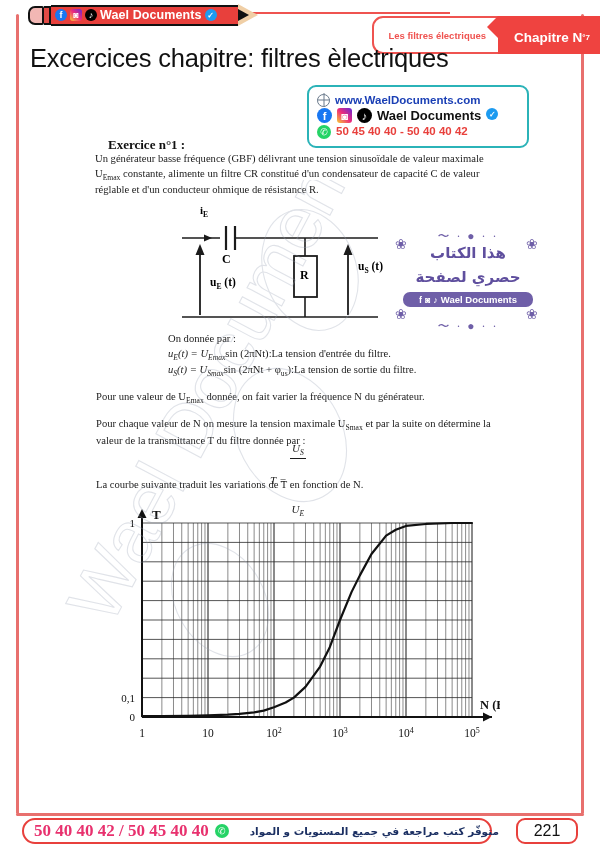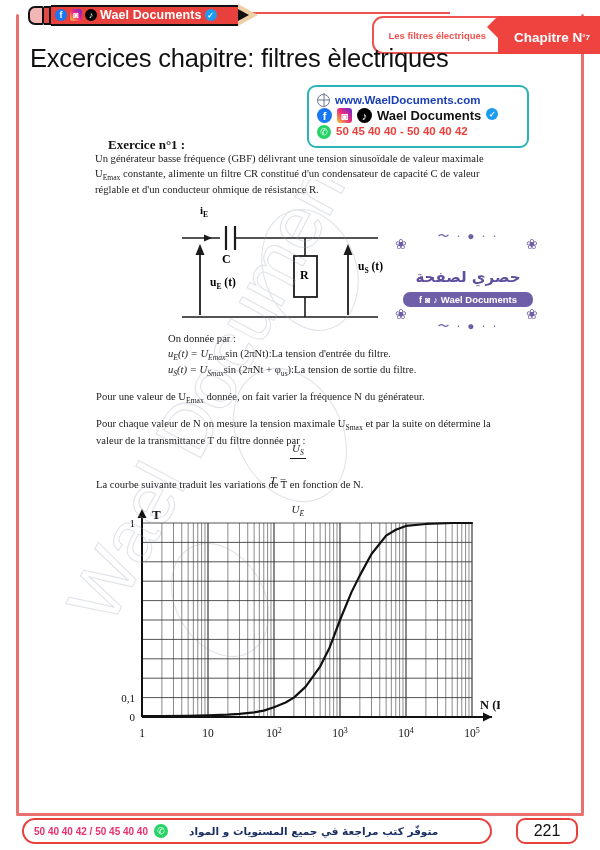--- a/index.html
+++ b/index.html
@@ -251,22 +251,22 @@
     gap: 6px; padding: 0 10px;
     direction: rtl;
   }
   .footer-ar {
     font-family: "DejaVu Sans", sans-serif;
     font-weight: bold; font-size: 10.5px; color: #1b2f62;
     white-space: nowrap;
     margin-left: 15px;
   }
   .footer-nums {
-    font-family: Liberation Sans, sans-serif;
-    font-weight: bold; font-size: 10px; color: #e8316e;
+    font-family: Liberation Serif, serif;
+    font-weight: bold; font-size: 17px; color: #e8316e;
     white-space: nowrap; direction: ltr;
   }
   .page-num {
     position: absolute; right: 22px; bottom: 6px;
     width: 62px; height: 26px;
     border: 2.5px solid #e8403c; border-radius: 9px;
     background: #fff;
     display: flex; align-items: center; justify-content: center;
     font-family: "Liberation Sans", sans-serif;
     font-size: 16px; color: #111;
@@ -375,20 +375,21 @@
       <span>u</span><sub>S</sub><span> (t)</span>
     </div>
   </div>
 
   <div class="stamp">
     <div class="stamp-dots sd-top">〜 · ● · ·</div>
     <div class="flower" style="left:2px; top:10px;">❀</div>
     <div class="flower" style="right:2px; top:10px;">❀</div>
     <div class="flower" style="left:2px; top:80px;">❀</div>
     <div class="flower" style="right:2px; top:80px;">❀</div>
+    <div class="stamp-line1">هذا الكتاب</div>
     <div class="stamp-line2">حصري لصفحة</div>
     <div class="stamp-pill">
       <span style="font-size:9px;">f</span>
       <span style="font-size:9px;">◙</span>
       <span style="font-size:9px;">♪</span>
       <span>Wael Documents</span>
     </div>
     <div class="stamp-dots sd-bot">〜 · ● · ·</div>
   </div>
 

